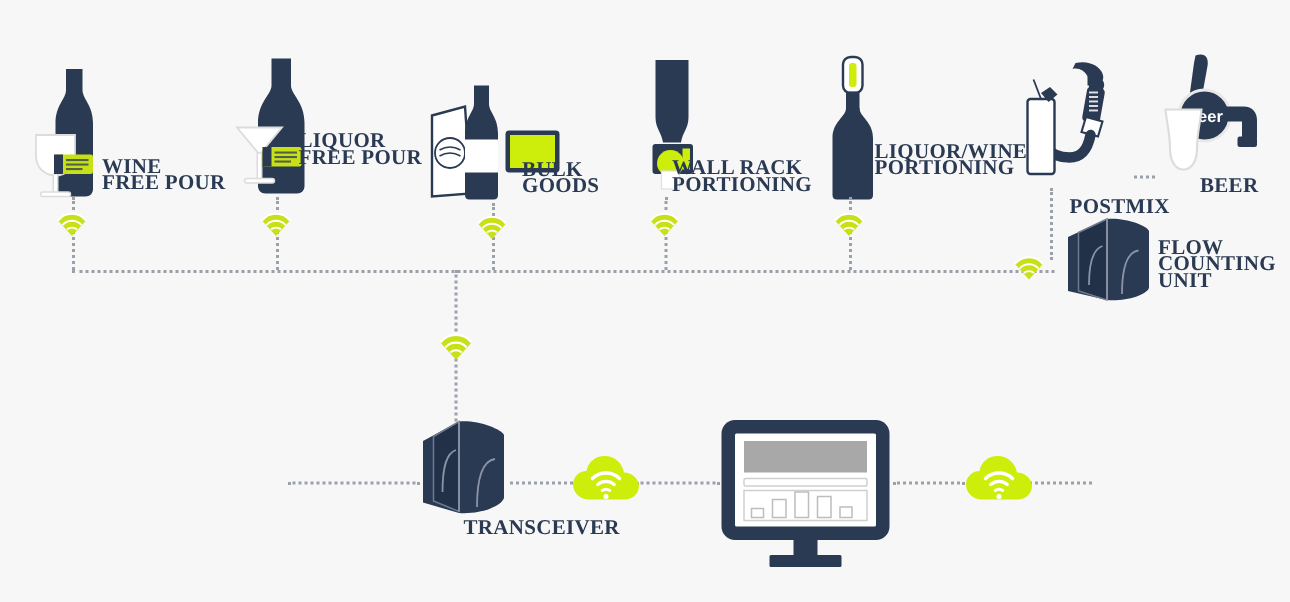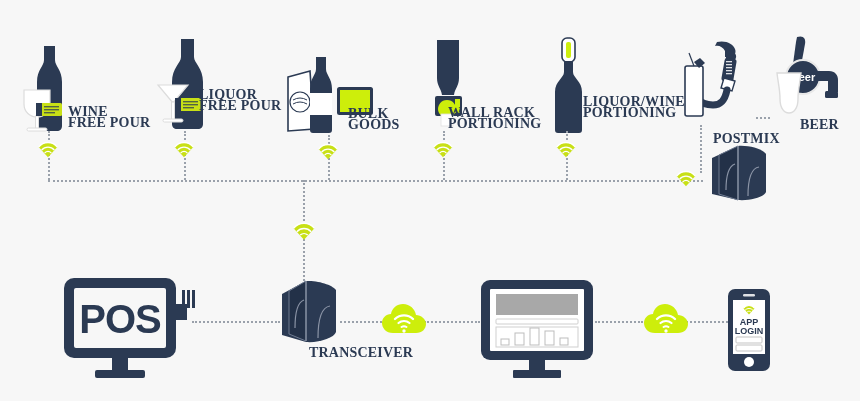--- a/index.html
+++ b/index.html
@@ -194,35 +194,24 @@
 
   <div class="node" style="left:708px;top:144px;">
     <svg width="62" height="58" viewBox="0 0 62 58">
       <path d="M4,14 l26,-12 c12,-1 26,4 28,8 l0,38 c-2,5 -16,9 -28,8 l-26,-6 z" fill="#2b3a53"></path>
       <path d="M11,11 l19,-9 l0,54 l-19,-6 z" fill="#233148" stroke="#6e7a90" stroke-width="1"></path>
       <path d="M30,2 l0,54" stroke="#8b94a6" stroke-width="1.2"></path>
       <path d="M18,46 c0,-16 3,-24 9,-26" stroke="#8b94a6" stroke-width="1.2" fill="none"></path>
       <path d="M40,52 c0,-20 4,-28 11,-29" stroke="#8b94a6" stroke-width="1.2" fill="none"></path>
     </svg>
   </div>
-
-  <div class="node" style="left:62px;top:276px;">
-    <svg width="135" height="105" viewBox="0 0 135 105">
-      <rect x="2" y="2" width="112" height="80" rx="10" fill="#2b3a53"></rect>
-      <rect x="12" y="12" width="92" height="60" rx="2" fill="#f7f7f7"></rect>
-      <text class="pos-text" x="58" y="57" text-anchor="middle">POS</text>
-      <rect x="50" y="82" width="16" height="13" fill="#2b3a53"></rect>
-      <rect x="33" y="94" width="50" height="8" rx="2" fill="#2b3a53"></rect>
-
-      <rect x="113" y="28" width="12" height="16" fill="#2b3a53"></rect>
-      <rect x="120" y="14" width="3" height="18" fill="#2b3a53"></rect>
-      <rect x="125" y="14" width="3" height="18" fill="#2b3a53"></rect>
-      <rect x="130" y="14" width="3" height="18" fill="#2b3a53"></rect>
-    </svg>
-  </div>
+  <div class="lbl" style="left:772px;top:160px;">FLOW
+COUNTING
+UNIT</div>
+
 
   <div class="node" style="left:278px;top:280px;">
     <svg width="62" height="66" viewBox="0 0 62 66">
       <path d="M4,14 l24,-13 c13,-1 28,5 30,9 l0,42 c-2,6 -17,11 -30,10 l-24,-7 z" fill="#2b3a53"></path>
       <path d="M11,11 l17,-10 l0,60 l-17,-7 z" fill="#233148" stroke="#6e7a90" stroke-width="1"></path>
       <path d="M28,1 l0,60" stroke="#8b94a6" stroke-width="1.2"></path>
       <path d="M17,48 c0,-18 3,-26 9,-28" stroke="#8b94a6" stroke-width="1.2" fill="none"></path>
       <path d="M40,58 c0,-23 5,-31 12,-32" stroke="#8b94a6" stroke-width="1.2" fill="none"></path>
     </svg>
   </div>
@@ -238,39 +227,20 @@
       <rect x="22" y="61" width="8" height="6" fill="#ffffff" stroke="#bdbdbd" stroke-width="1"></rect>
       <rect x="36" y="55" width="9" height="12" fill="#ffffff" stroke="#bdbdbd" stroke-width="1"></rect>
       <rect x="51" y="50" width="9" height="17" fill="#ffffff" stroke="#bdbdbd" stroke-width="1"></rect>
       <rect x="66" y="53" width="9" height="14" fill="#ffffff" stroke="#bdbdbd" stroke-width="1"></rect>
       <rect x="81" y="60" width="8" height="7" fill="#ffffff" stroke="#bdbdbd" stroke-width="1"></rect>
       <rect x="50" y="82" width="16" height="11" fill="#2b3a53"></rect>
       <rect x="34" y="92" width="48" height="8" rx="1" fill="#2b3a53"></rect>
     </svg>
   </div>
 
-  <div class="node" style="left:726px;top:288px;">
-    <svg width="48" height="84" viewBox="0 0 48 84">
-      <rect x="2" y="1" width="42" height="82" rx="7" fill="#2b3a53"></rect>
-      <rect x="7" y="12" width="32" height="54" fill="#ffffff"></rect>
-      <rect x="17" y="6" width="12" height="2.4" rx="1.2" fill="#ffffff" opacity=".85"></rect>
-      <circle cx="23" cy="74" r="5" fill="#ffffff"></circle>
-
-      <g transform="translate(23,24) scale(0.52)">
-        <path d="M0,0 m-11,-7 a14,14 0 0 1 22,0 l-11,12 z" fill="#c8e016"></path>
-        <path d="M-11,-7 a14,14 0 0 1 22,0" stroke="#ffffff" stroke-width="2" fill="none"></path>
-        <path d="M-7.5,-3.5 a10,10 0 0 1 15,0" stroke="#ffffff" stroke-width="1.8" fill="none"></path>
-        <path d="M-4,0 a6,6 0 0 1 8,0" stroke="#ffffff" stroke-width="1.6" fill="none"></path>
-      </g>
-      <text class="app-text" x="23" y="37">APP</text>
-      <text class="app-text" x="23" y="46">LOGIN</text>
-      <rect x="10" y="49" width="26" height="6" rx="1" fill="#ffffff" stroke="#c3c3c3" stroke-width="1"></rect>
-      <rect x="10" y="57" width="26" height="6" rx="1" fill="#ffffff" stroke="#c3c3c3" stroke-width="1"></rect>
-    </svg>
-  </div>
 
   <div class="hline" style="left:48px;top:180px;width:655px;"></div>
 
   <div class="vline" style="left:48px;top:131px;height:49px;"></div>
   <div class="vline" style="left:184px;top:131px;height:49px;"></div>
   <div class="vline" style="left:328px;top:135px;height:45px;"></div>
   <div class="vline" style="left:443px;top:131px;height:49px;"></div>
   <div class="vline" style="left:566px;top:131px;height:49px;"></div>
   <div class="vline" style="left:700px;top:125px;height:48px;"></div>
 

